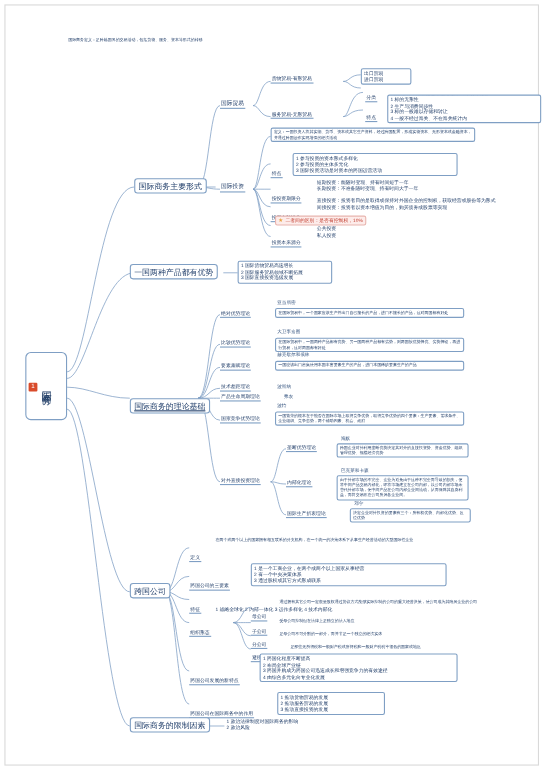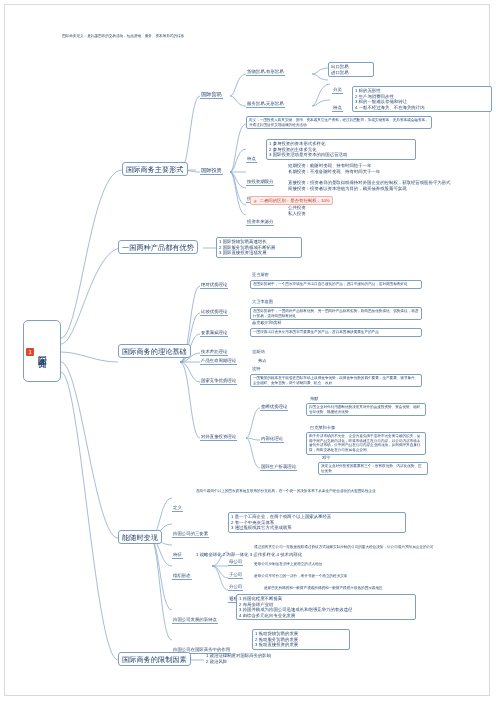--- a/index.html
+++ b/index.html
@@ -216,21 +216,21 @@
 
 <div class="node lvl1" style="left:118px;top:240px;">
   <span>一国两种产品都有优势</span>
 </div>
 <div class="node listbox bullet-list" style="left:216px;top:237px;width:86px;">
   <div class="tok">1 国际货物贸易高速增长</div>
   <div class="tok">2 国际服务贸易领域不断拓展</div>
   <div class="tok">3 国际直接投资迅猛发展</div>
 </div>
 
-<div class="node lvl1" style="left:118px;top:344px;">
+<div class="node lvl1" style="left:118px;top:362px;text-decoration:underline;">
   <span>国际商务的理论基础</span>
 </div>
 
 <div class="node lvl3 underlined" style="left:200px;top:282px;">
   <span>绝对优势理论</span>
 </div>
 <div class="node author" style="left:252px;top:272px;">
   <span>亚当斯密</span>
 </div>
 <div class="node listbox" style="left:250px;top:280px;width:172px;">
@@ -309,21 +309,21 @@
   <span>国际生产折衷理论</span>
 </div>
 <div class="node author" style="left:322px;top:455px;">
   <span>邓宁</span>
 </div>
 <div class="node listbox" style="left:318px;top:462px;width:110px;">
   <div class="para">决定企业对外投资的要素有三个：所有权优势、内部化优势、区位优势</div>
 </div>
 
 <div class="node lvl1" style="left:118px;top:530px;">
-  <span>能随时变现</span>
+  <span>跨国公司</span>
 </div>
 
 <div class="node" style="left:172px;top:495px;">
   <span class="tok underlined">定义</span>
 </div>
 <div class="node" style="left:196px;top:489px;width:230px;">
   <div class="para">在两个或两个以上的国家拥有相互联系的分支机构，在一个统一的决策体系下从事生产经营活动的大型国际性企业</div>
 </div>
 
 <div class="node" style="left:172px;top:521px;">

